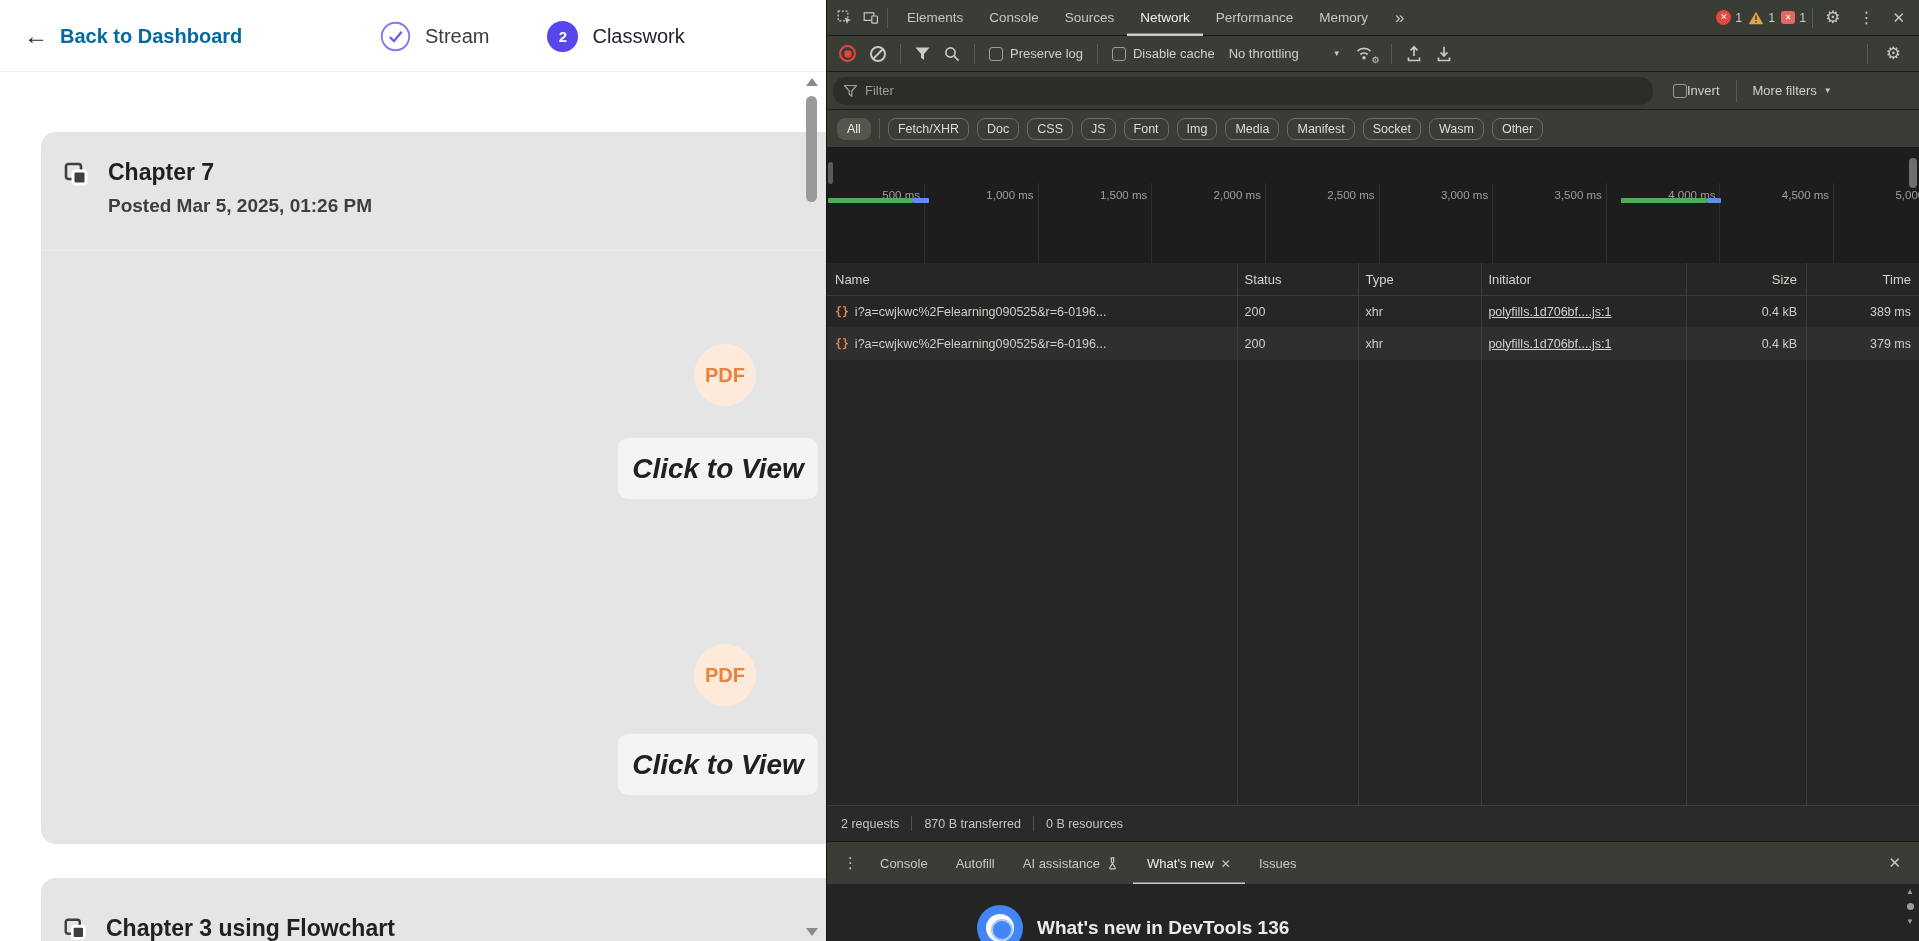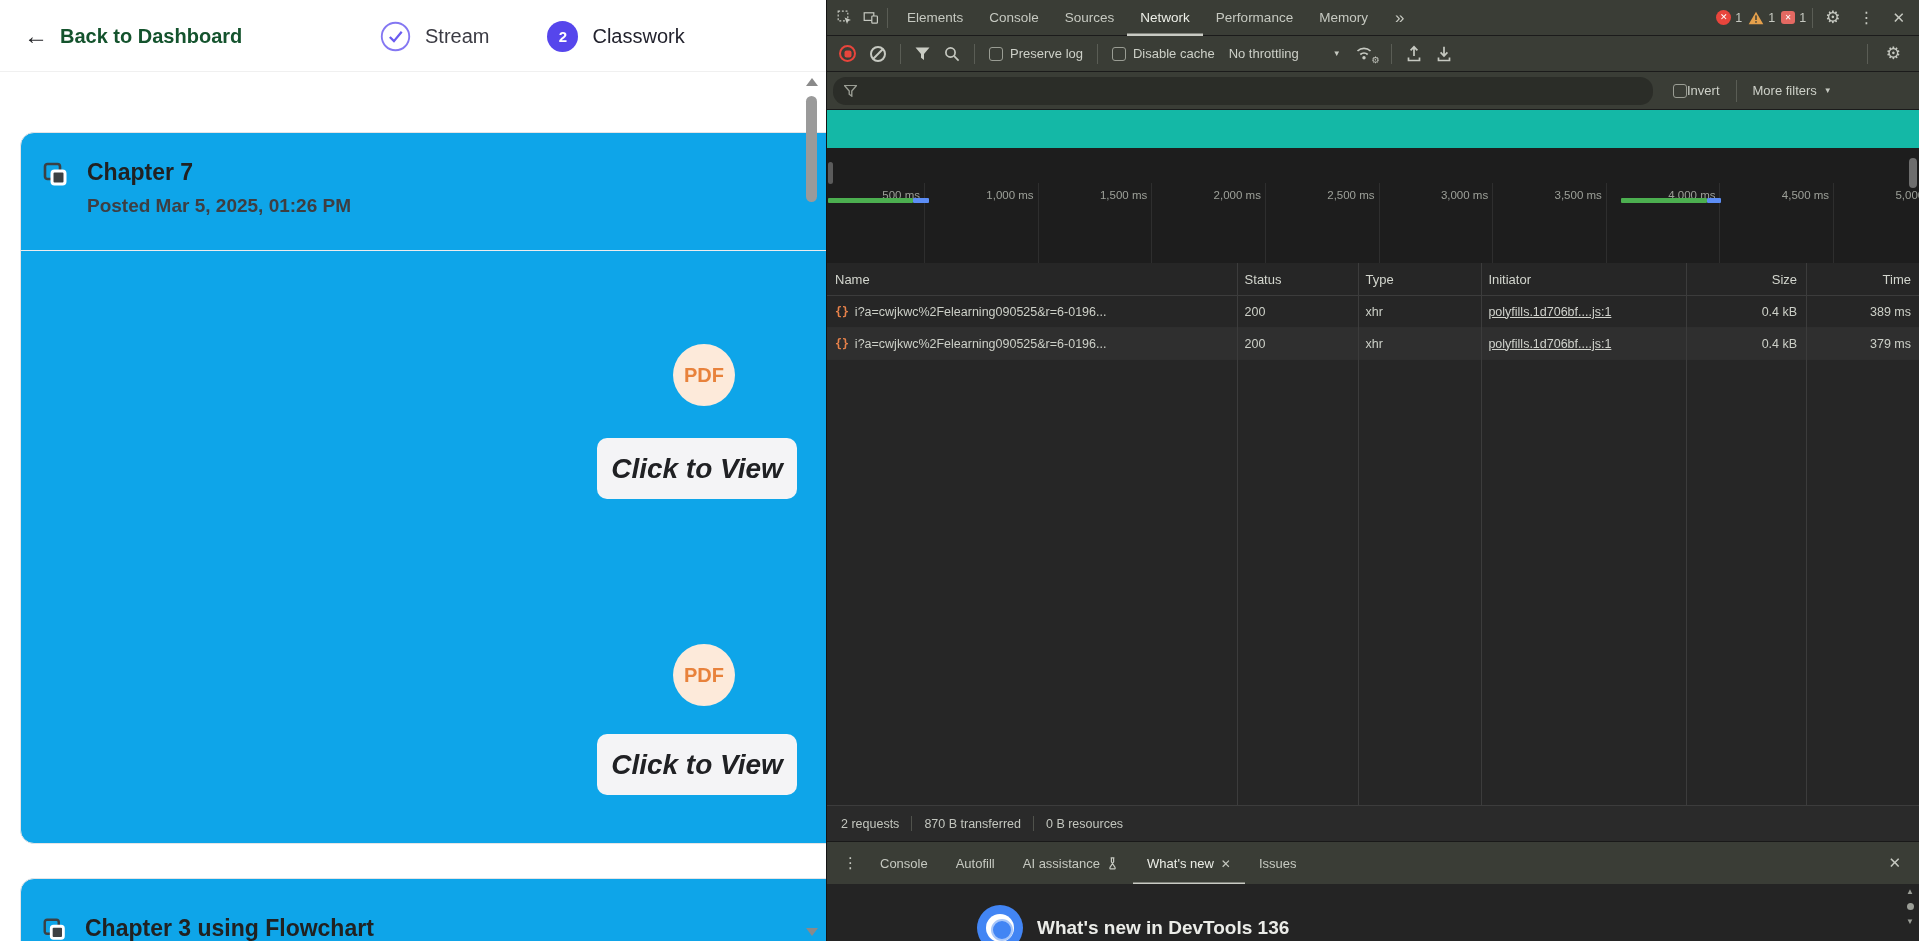--- a/index.html
+++ b/index.html
@@ -5,29 +5,29 @@
   * { margin:0; padding:0; box-sizing:border-box; }
   html,body { width:1919px; height:941px; overflow:hidden; background:#fff;
     font-family:"Liberation Sans","DejaVu Sans",sans-serif; }
   #root { position:relative; width:1919px; height:941px; }
 
   
   .app { position:absolute; left:0; top:0; width:826px; height:941px; background:#fff; overflow:hidden; }
   .app-header { position:absolute; left:0; top:0; width:100%; height:72px; background:#fff; border-bottom:1px solid #f0f0f0; }
   .back { position:absolute; left:24px; top:0; height:72px; display:flex; align-items:center; gap:12px; cursor:pointer; }
   .back-arrow { font-size:24px; color:#202124; line-height:1; }
-  .back-label { font-size:20px; font-weight:700; color:#14532d; }
+  .back-label { font-size:20px; font-weight:700; color:#0369a1; }
   .app-tabs { position:absolute; left:380px; top:0; height:72px; display:flex; align-items:center; gap:58px; }
   .app-tab { display:flex; align-items:center; gap:14px; cursor:pointer; }
   .app-tab-label { font-size:20px; font-weight:500; color:#3b3b43; }
   .app-tab.active .app-tab-label { color:#23232e; }
   .num-badge { width:31px; height:31px; border-radius:50%; background:#5646ec; color:#fff;
     display:flex; align-items:center; justify-content:center; font-size:15px; font-weight:700; }
 
-  .card { position:absolute; left:20px; width:950px; background:#0ea5e9;
+  .card { position:absolute; left:41px; width:950px; background:#e5e5e5;
     border:1px solid #e4e4e6; border-radius:14px; }
   .card1 { top:132px; height:712px; }
   .card2 { top:878px; height:100px; }
   .card-head { display:flex; align-items:flex-start; gap:16px; padding:24px 0 0 20px; }
   .card2 .card-head { padding-top:34px; }
   .stack-icon { flex:0 0 auto; margin-top:3px; }
   .card-title { font-size:23px; line-height:30px; font-weight:700; color:#212121; }
   .card-posted { margin-top:8px; font-size:19px; font-weight:700; color:#3e3e42; }
   .card-divider { position:absolute; left:0; right:0; top:117px; height:1px; background:#ececee; }
 
@@ -306,32 +306,48 @@
         <div class="dt-sep"></div>
         <div class="icon-btn gear glyph">⚙</div>
       </div>
     </div>
 
     <div class="dt-filterrow">
       <div class="filter-box">
         <svg width="13" height="12" viewBox="0 0 15 14">
           <path d="M0.5 0.5 h14 l-5.5 6.5 v6 l-3 -2.2 v-3.8 z" fill="none" stroke="#9a9d94" stroke-width="1.6"></path>
         </svg>
+        <input class="filter-input" placeholder="Filter" style="">
       </div>
       <div class="invert-wrap">
         <span class="chk"></span>
         <span>Invert</span>
       </div>
       <div class="fr-sep"></div>
       <div class="more-filters">
         <span>More filters</span>
         <span class="caret">▼</span>
       </div>
     </div>
 
+    <div class="dt-chiprow" id="chips">
+        <div class="chip active">All</div>
+        <div class="dt-sep"></div>
+        <div class="chip">Fetch/XHR</div>
+        <div class="chip">Doc</div>
+        <div class="chip">CSS</div>
+        <div class="chip">JS</div>
+        <div class="chip">Font</div>
+        <div class="chip">Img</div>
+        <div class="chip">Media</div>
+        <div class="chip">Manifest</div>
+        <div class="chip">Socket</div>
+        <div class="chip">Wasm</div>
+        <div class="chip">Other</div>
+      </div>
 
     <div class="dt-timeline">
       <div id="tlCols">
           <div class="tl-col" style="left: 0px;">
             <span class="tl-label">500 ms</span>
           </div>
           <div class="tl-col" style="left: 113.64px;">
             <span class="tl-label">1,000 ms</span>
           </div>
           <div class="tl-col" style="left: 227.28px;">

